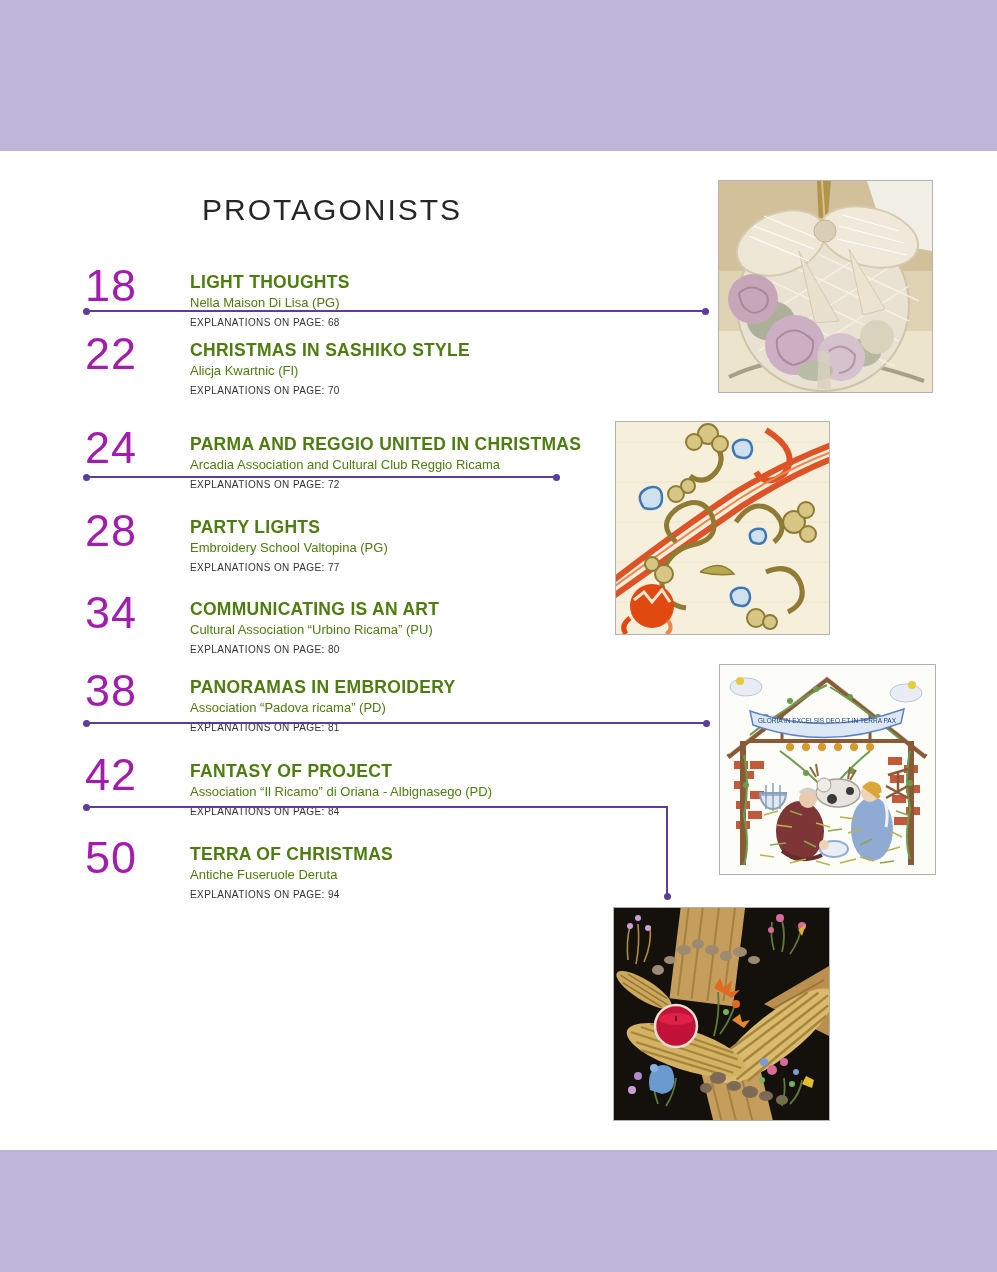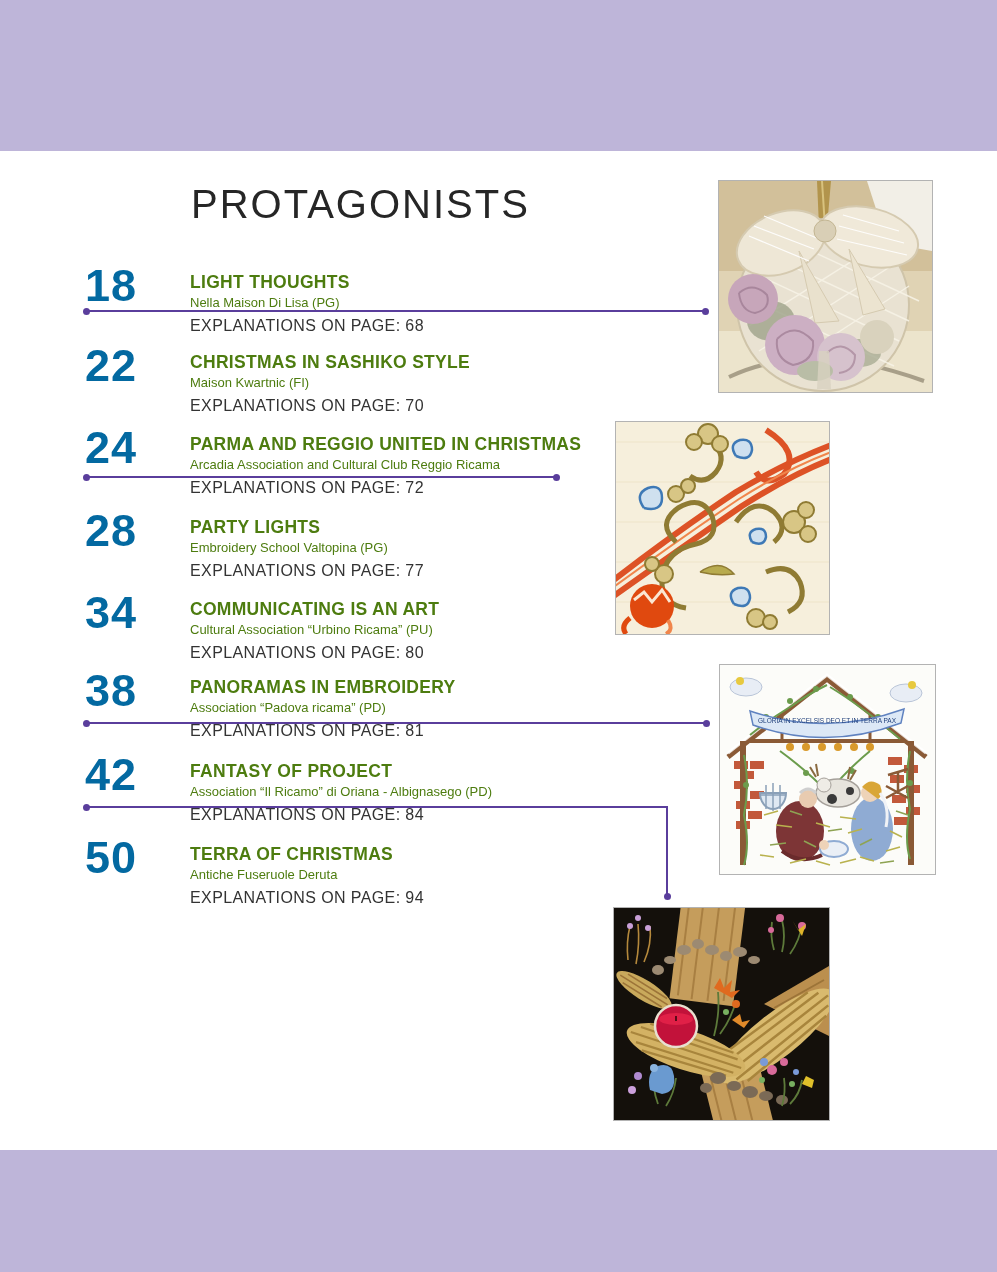--- a/index.html
+++ b/index.html
@@ -4,39 +4,39 @@
 <style>
   html,body{margin:0;padding:0;background:#ffffff;}
   .page{
     position:relative;width:997px;height:1272px;overflow:hidden;
     background:#ffffff;font-family:"Liberation Sans",sans-serif;
   }
   .band{position:absolute;left:0;width:997px;background:#beb5d9;}
   .band-top{top:0;height:151px;}
   .band-bottom{top:1150px;height:122px;}
   .page-title{
-    position:absolute;left:190px;top:183px;margin:1px;
-    font-size:40px;font-weight:300;letter-spacing:2px;color:#262626;line-height:1;
+    position:absolute;left:190px;top:183px;margin:12px;
+    font-size:30px;font-weight:300;letter-spacing:2px;color:#262626;line-height:1;
   }
   .entry{position:absolute;left:0;width:640px;height:70px;}
   .entry-number{
     position:absolute;left:85px;top:-4px;
-    font-size:45px;font-weight:700;color:#0369a1;line-height:40px;letter-spacing:1px;
+    font-size:45px;font-weight:400;color:#a21caf;line-height:40px;letter-spacing:1px;
   }
   .entry-title{
     position:absolute;left:190px;top:2px;
     font-size:17.5px;font-weight:700;color:#4d7c0f;letter-spacing:0.3px;line-height:20px;white-space:nowrap;
   }
   .entry-subtitle{
     position:absolute;left:190px;top:24px;
     font-size:13px;font-weight:400;color:#4d7c0f;line-height:18px;white-space:nowrap;
   }
   .entry-expl{
     position:absolute;left:190px;top:47px;
-    font-size:16px;font-weight:400;color:#333333;letter-spacing:0.4px;white-space:nowrap;
+    font-size:10px;font-weight:400;color:#333333;letter-spacing:0.4px;white-space:nowrap;
   }
   .connector{position:absolute;background:#5a3e9c;}
   .connector-h{height:2px;}
   .connector-v{width:2px;}
   .dot{position:absolute;width:7px;height:7px;border-radius:50%;background:#5a3e9c;}
   .photo{
     position:absolute;margin:0;padding:0;border:1px solid #b3b3b3;box-sizing:border-box;
     background:#eee;overflow:hidden;
   }
   .photo svg{display:block;}
@@ -50,24 +50,24 @@
   <div class="band band-bottom"></div>
 
   <h1 class="page-title">PROTAGONISTS</h1>
 
   <div class="entry" style="top:270px">
     <span class="entry-number">18</span>
     <span class="entry-title">LIGHT THOUGHTS</span>
     <span class="entry-subtitle">Nella Maison Di Lisa (PG)</span>
     <span class="entry-expl">EXPLANATIONS ON PAGE: 68</span>
   </div>
-  <div class="entry" style="top:350px">
+  <div class="entry" style="top:338px">
     <span class="entry-number">22</span>
     <span class="entry-title">CHRISTMAS IN SASHIKO STYLE</span>
-    <span class="entry-subtitle">Maison Kwartnic (FI)</span>
+    <span class="entry-subtitle">Alicja Kwartnic (FI)</span>
     <span class="entry-expl">EXPLANATIONS ON PAGE: 70</span>
   </div>
   <div class="entry" style="top:432px">
     <span class="entry-number">24</span>
     <span class="entry-title">PARMA AND REGGIO UNITED IN CHRISTMAS</span>
     <span class="entry-subtitle">Arcadia Association and Cultural Club Reggio Ricama</span>
     <span class="entry-expl">EXPLANATIONS ON PAGE: 72</span>
   </div>
   <div class="entry" style="top:515px">
     <span class="entry-number">28</span>

